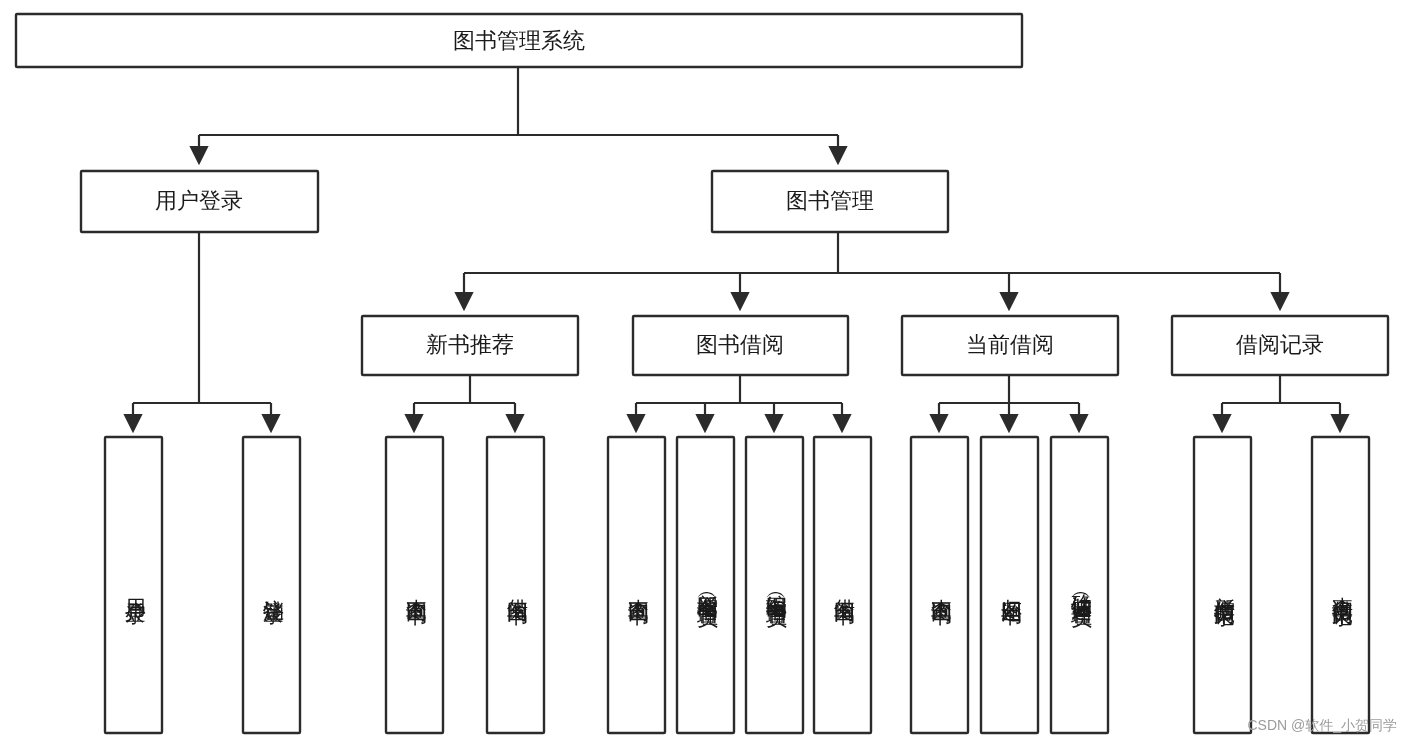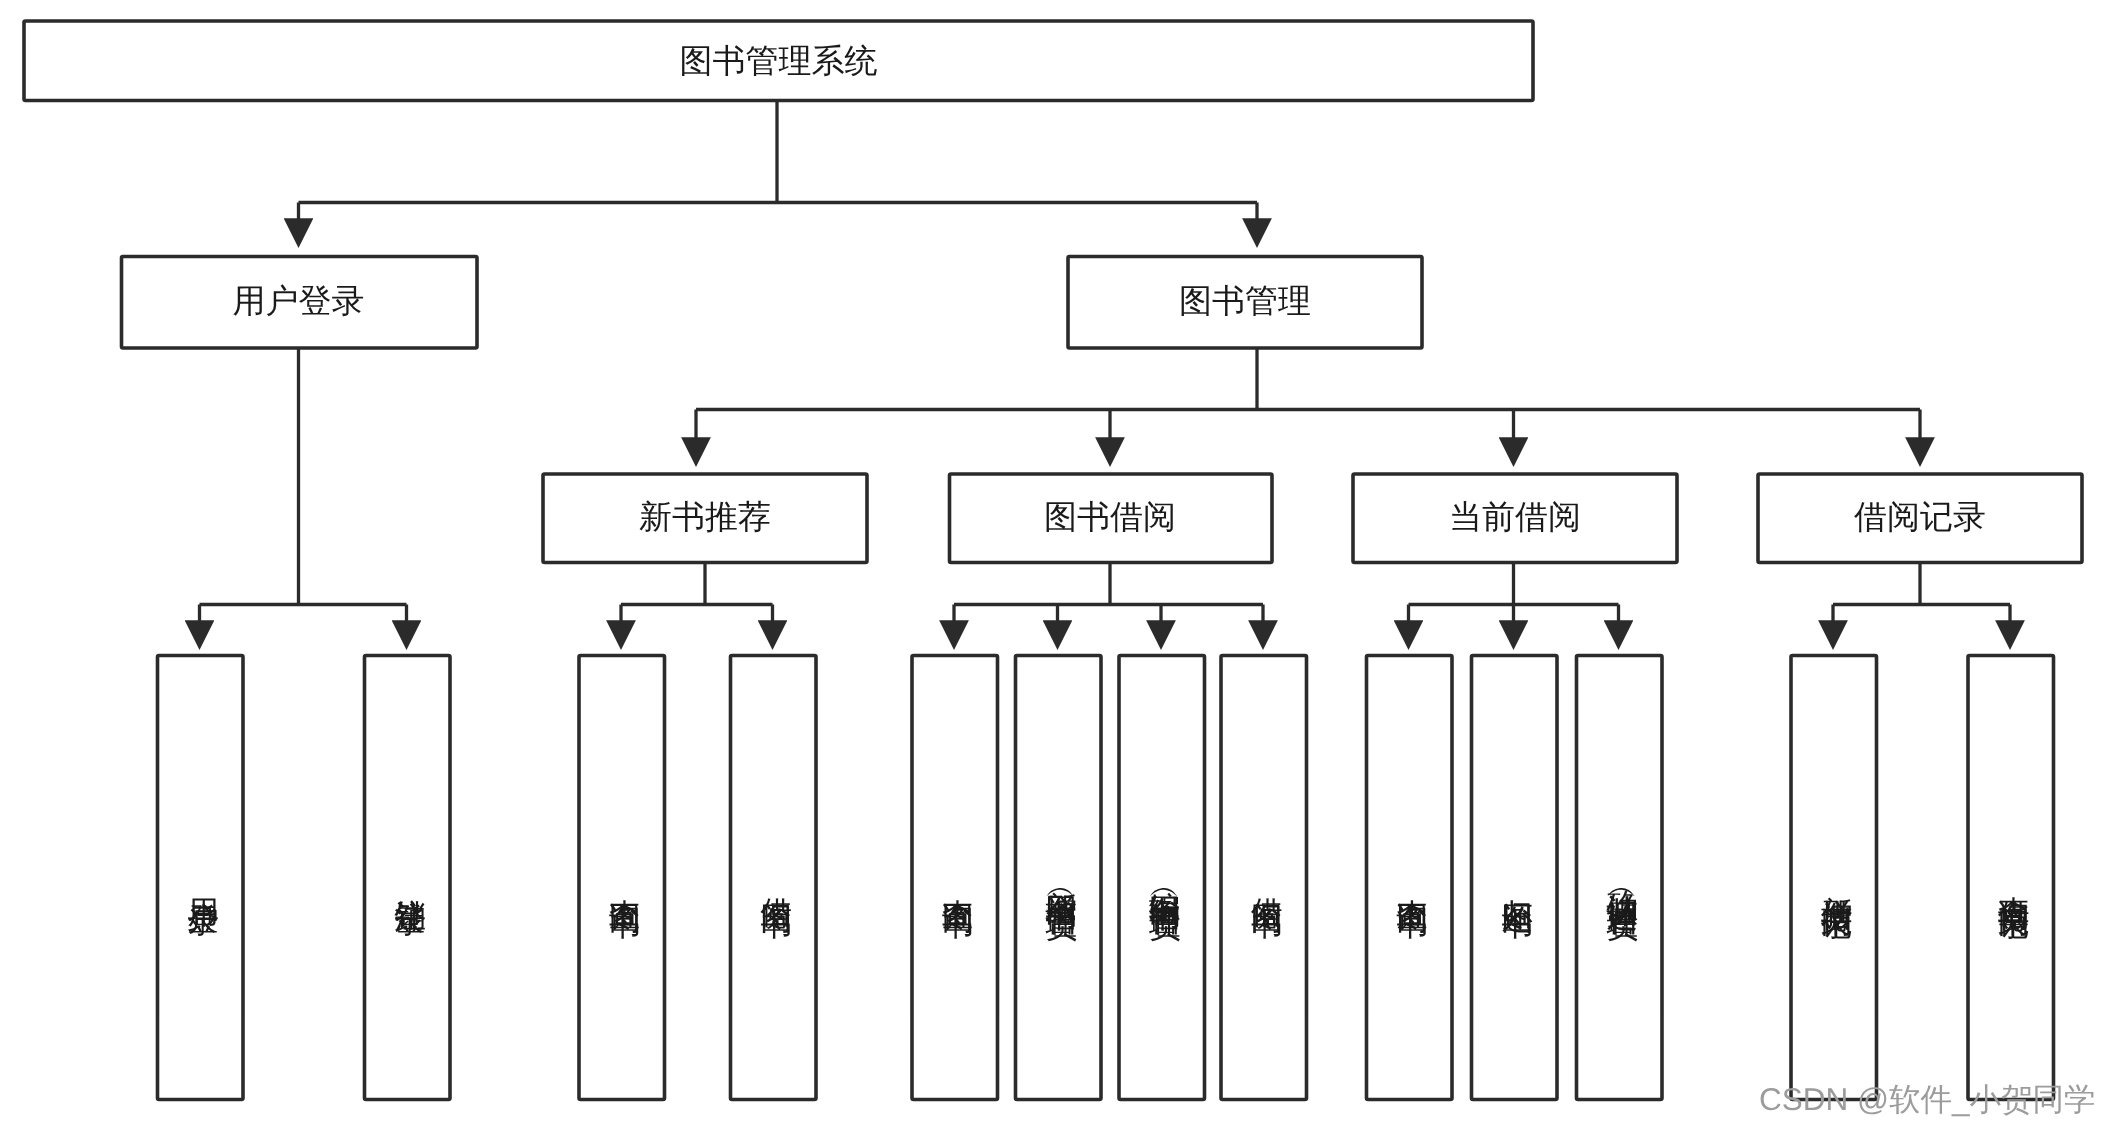--- a/index.html
+++ b/index.html
@@ -43,22 +43,22 @@
   }
   .label-v {
     font-size: 21px;
     writing-mode: vertical-rl;
     text-orientation: upright;
     letter-spacing: 2px;
   }
   .watermark {
     position: absolute;
     right: 8px;
-    bottom: 0;
-    font-size: 21px;
+    bottom: 12px;
+    font-size: 14px;
     color: #9c9c9c;
     font-family: "Liberation Sans", "DejaVu Sans", sans-serif;
     white-space: nowrap;
     user-select: none;
   }
 </style>
 </head>
 <body>
 
 <svg id="diagram" viewBox="0 0 1405 747" xmlns="http://www.w3.org/2000/svg">

